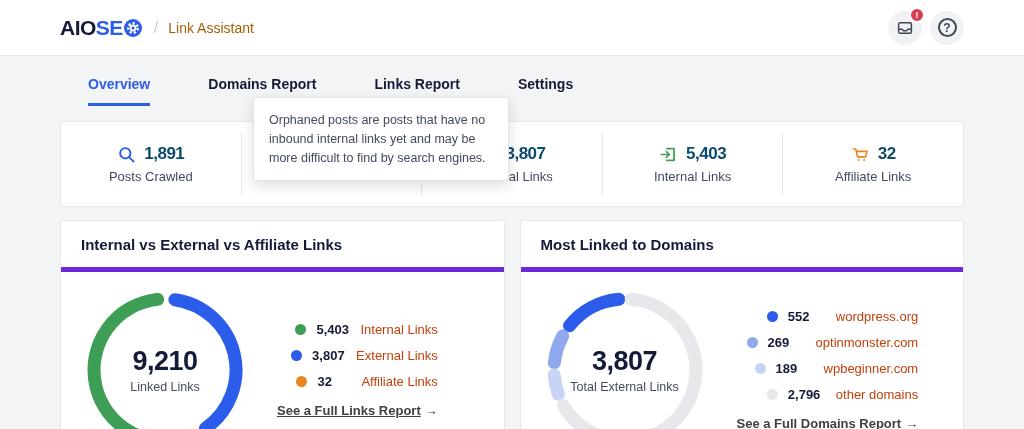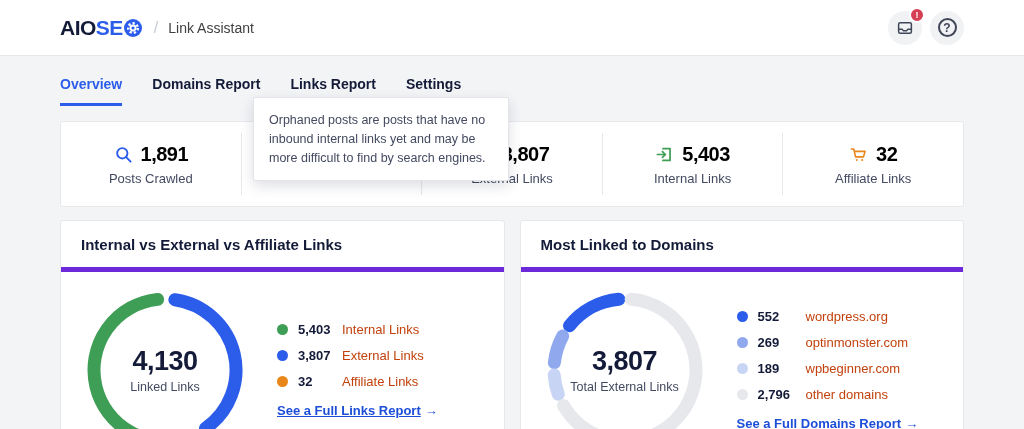--- a/index.html
+++ b/index.html
@@ -13,54 +13,54 @@
   
   .topbar {
     height:56px; background:#ffffff; border-bottom:1px solid #e5e7ea;
     display:flex; align-items:center; padding:0 60px;
   }
   .logo { display:flex; align-items:center; font-weight:800; font-size:21px; letter-spacing:-0.5px; }
   .logo .p1 { color:#141b38; }
   .logo .p2 { color:#2c5cea; }
   .logo svg { width:18px; height:18px; margin-left:1px; }
   .crumb-sep { color:#c7cbd4; font-size:16px; margin:0 10px 0 12px; font-weight:400; }
-  .crumb { font-size:14px; color:#404040; font-weight:500; }
+  .crumb { font-size:14px; color:#a16207; font-weight:500; }
   .topbar-right { margin-left:auto; display:flex; align-items:center; gap:8px; }
   .icon-btn {
     width:34px; height:34px; border-radius:50%; background:#f1f2f4; border:none;
     display:flex; align-items:center; justify-content:center; position:relative; cursor:pointer;
   }
   .icon-btn svg { width:18px; height:18px; }
   .badge {
     position:absolute; top:-4px; right:-3px; width:16px; height:16px; border-radius:50%;
     background:#d63e54; border:2px solid #fff; color:#fff; font-size:9px; font-weight:700;
     display:flex; align-items:center; justify-content:center;
   }
   .help-glyph {
     width:19px; height:19px; border-radius:50%; border:2px solid #3f4657;
     color:#3f4657; font-size:12px; font-weight:700; display:flex; align-items:center; justify-content:center;
   }
   
   .tabs { display:flex; gap:30px; margin:20px 60px 0; }
   .tab {
     font-size:14px; font-weight:700; color:#141b38; padding-bottom:11px;
-    border-bottom:3px solid transparent; cursor:pointer;
+    border-bottom:3px solid transparent; cursor:pointer;margin-left:28px;
   }
   .tab.active { color:#2c5cea; border-bottom-color:#2c5cea; }
   
   .stats-card {
     margin:15px 60px 0; background:#fff; border:1px solid #e6e8ec; border-radius:3px;
     height:86px; display:flex; align-items:center;
   }
   .stat { flex:1; display:flex; flex-direction:column; align-items:center; justify-content:center; }
   .stat + .stat { border-left:1px solid #e6e8ec; }
   .stat { height:62px; }
   .stat-top { display:flex; align-items:center; gap:8px; }
   .stat-top svg { width:19px; height:19px; }
-  .stat-value { font-size:20px; font-weight:700; letter-spacing:-0.5px; color:#000000; }
+  .stat-value { font-size:17px; font-weight:700; letter-spacing:-0.5px; color:#0c4a6e; }
   .stat-label { font-size:13px; color:#434960; margin-top:5px; display:flex; align-items:center; gap:5px; }
   .mini-help {
     width:14px; height:14px; border-radius:50%; border:1.5px solid #8a90a2; color:#8a90a2;
     font-size:9px; font-weight:700; display:flex; align-items:center; justify-content:center; cursor:pointer;
   }
   
   .tooltip {
     position:absolute; left:253px; top:97px; width:256px; z-index:30;
     background:#fff; border:1px solid #e2e4e9; border-radius:2px;
     box-shadow:0 5px 14px rgba(20,27,56,0.14);
@@ -72,27 +72,27 @@
   .card-head { padding:15px 20px 13px; border-bottom:5px solid #6d28d9; }
   .card-title { font-size:15px; font-weight:700; color:#141b38; }
   .card-body { display:flex; align-items:center; padding:14px 20px; gap:28px; }
   .donut-wrap { position:relative; width:168px; height:168px; flex:0 0 auto; }
   .donut-center {
     position:absolute; inset:0; display:flex; flex-direction:column;
     align-items:center; justify-content:center; text-align:center;
   }
   .donut-value { font-size:27px; font-weight:700; letter-spacing:-0.5px; color:#141b38; }
   .donut-label { font-size:12.5px; color:#434960; margin-top:3px; }
-  .legend { display:flex; flex-direction:column; gap:11px; }
+  .legend { display:flex; flex-direction:column; gap:11px;align-items:flex-end; }
   .legend-row { display:flex; align-items:center; font-size:13px; }
   .dot { width:11px; height:11px; border-radius:50%; margin-right:10px; flex:0 0 auto; }
   .legend-value { font-weight:700; color:#141b38; min-width:44px; }
   .legend-value.wide { min-width:48px; }
   .legend-name { color:#c2410c; }
-  .report-link { margin-top:14px; font-size:13px; font-weight:700; color:#1d4ed8; cursor:pointer; }
+  .report-link { margin-top:14px; font-size:13px; font-weight:700; color:#404040; cursor:pointer; }
   .report-link .txt { text-decoration:underline; }
   .report-link .arrow { margin-left:4px; text-decoration:none; }
 </style>
 </head>
 <body>
 
 <div class="topbar">
   <div class="logo">
     <span class="p1">AIO</span>
       <span class="p2">SE</span>
@@ -196,21 +196,21 @@
     <div class="card-head">
       <span class="card-title">Internal vs External vs Affiliate Links</span>
     </div>
     <div class="card-body">
       <div class="donut-wrap">
         <svg width="168" height="168" viewBox="0 0 168 168">
             <path d="M 93.88 13.69 A 71 71 0 0 1 124.49 142.33" fill="none" stroke="#2c5cea" stroke-width="13" stroke-linecap="round"></path>
             <path d="M 109.17 150.39 A 71 71 0 1 1 76.58 13.39" fill="none" stroke="#3f9e56" stroke-width="13" stroke-linecap="round"></path>
           </svg>
         <div class="donut-center">
-          <div class="donut-value">4,130</div>
+          <div class="donut-value">9,210</div>
           <div class="donut-label">Linked Links</div>
         </div>
       </div>
       <div>
         <div class="legend">
           <div class="legend-row">
             <span class="dot" style="background:#3f9e56"></span>
             <span class="legend-value">5,403</span>
             <span class="legend-name">Internal Links</span>
           </div>

